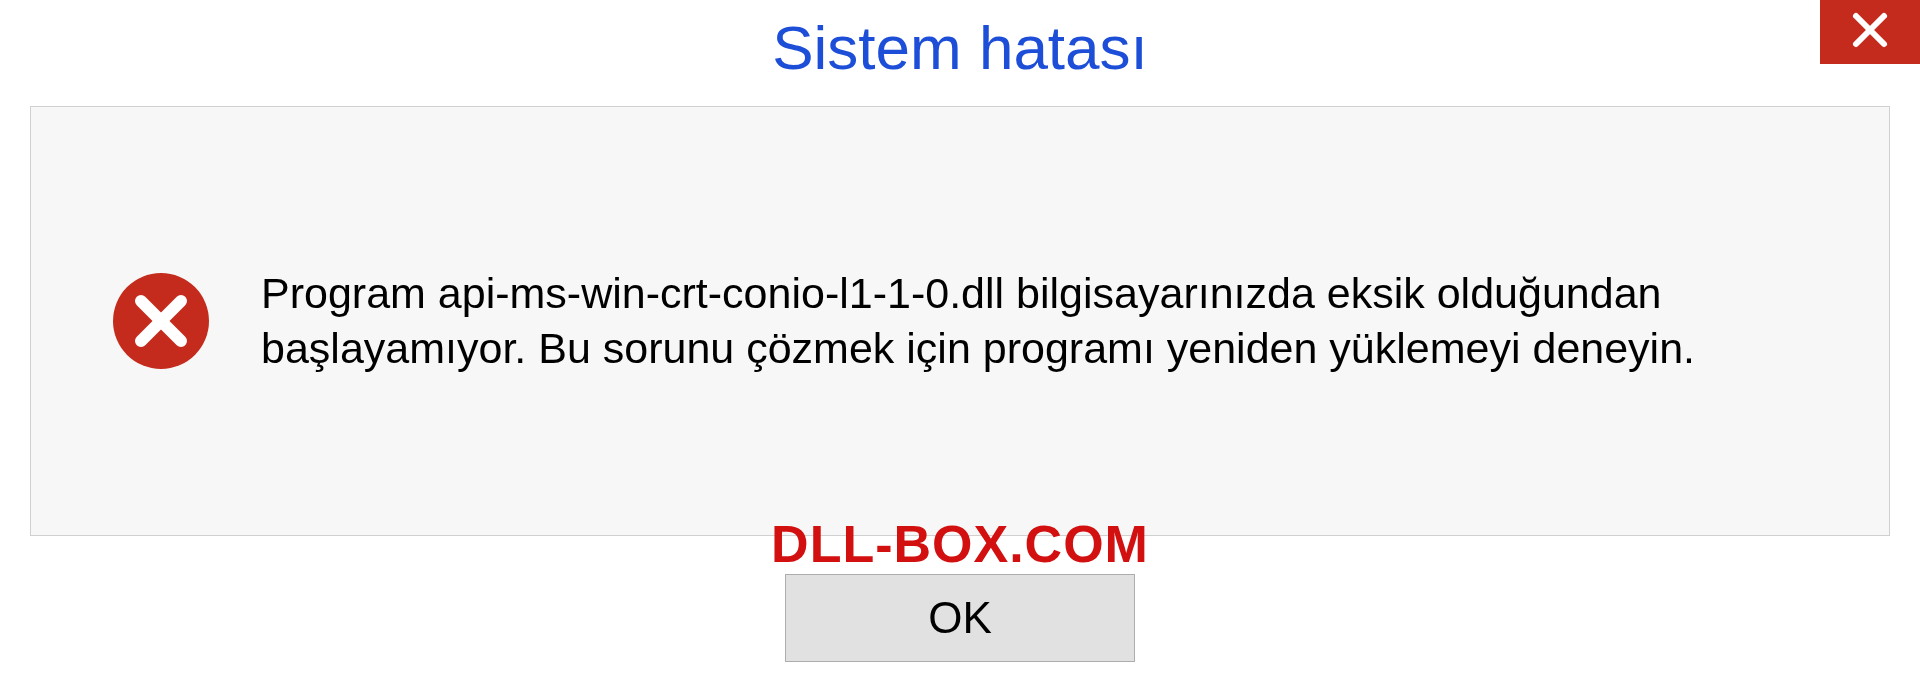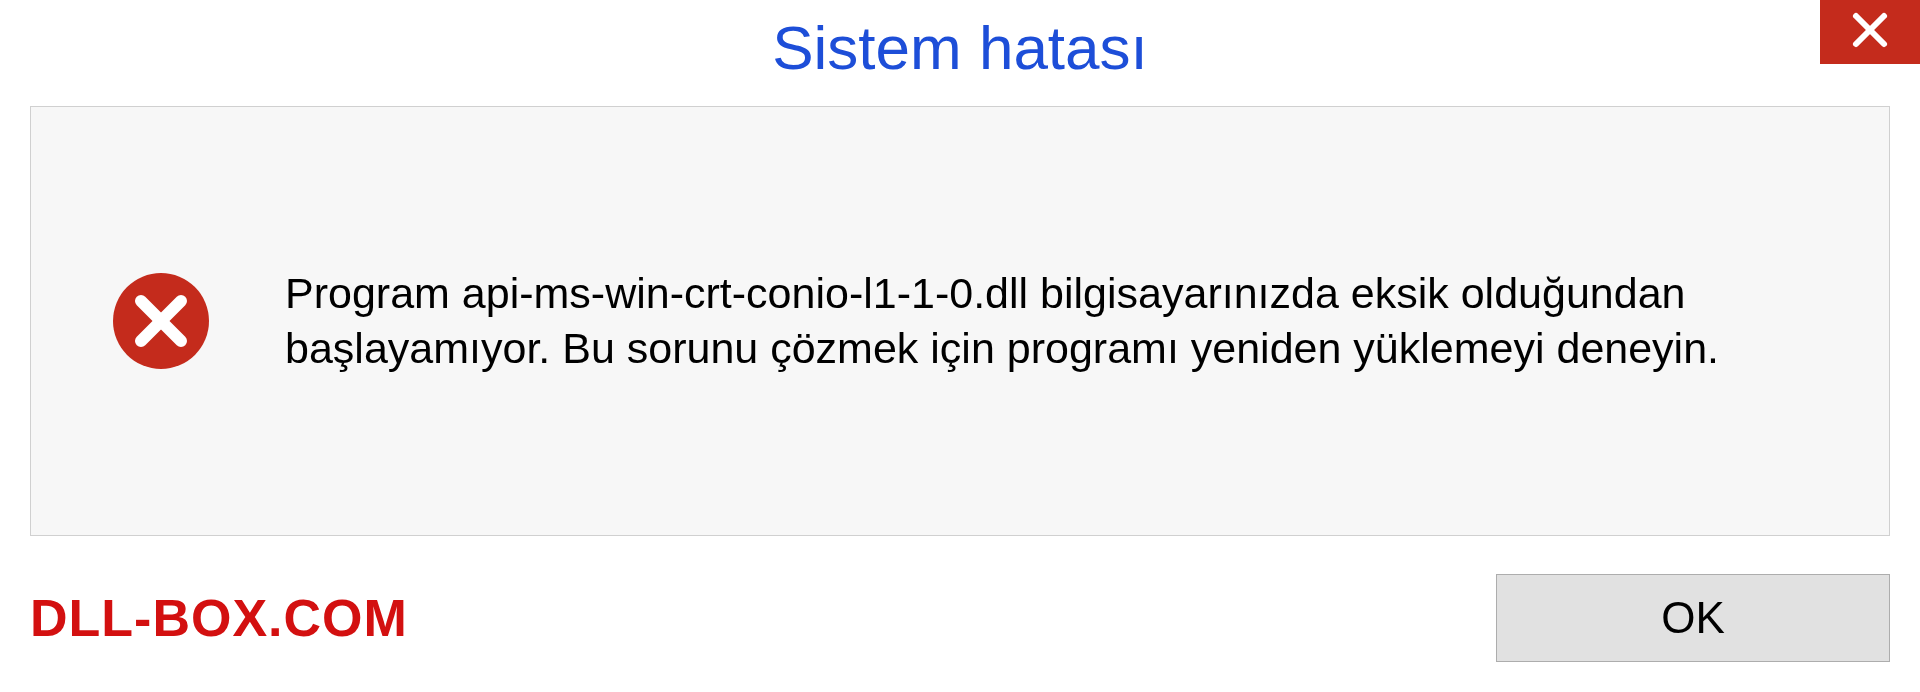--- a/index.html
+++ b/index.html
@@ -46,21 +46,21 @@
     }
 
     .body-panel {
       margin: 12px 30px 0 30px;
       height: 430px;
       background: #f7f7f7;
       border: 1px solid #d0d0d0;
       display: flex;
       align-items: center;
       padding: 0 80px;
-      gap: 74px;
+      gap: 50px;
     }
 
     .error-icon {
       flex-shrink: 0;
       width: 100px;
       height: 100px;
     }
 
     .error-icon svg {
       width: 100%;
@@ -75,32 +75,33 @@
     }
 
     .footer {
       position: absolute;
       bottom: 30px;
       left: 30px;
       right: 30px;
       display: flex;
       justify-content: space-between;
       align-items: center;
+      flex-direction: column;
     }
 
     .watermark {
       font-size: 52px;
       font-weight: 800;
       color: #d31010;
       letter-spacing: 1px;
       font-family: Arial, sans-serif;
     }
 
     .ok-btn {
-      width: 394px;
+      width: 350px;
       height: 88px;
       background: #e1e1e1;
       border: 1px solid #adadad;
       font-size: 44px;
       font-weight: 400;
       color: #000;
       cursor: pointer;
       display: flex;
       align-items: center;
       justify-content: center;

